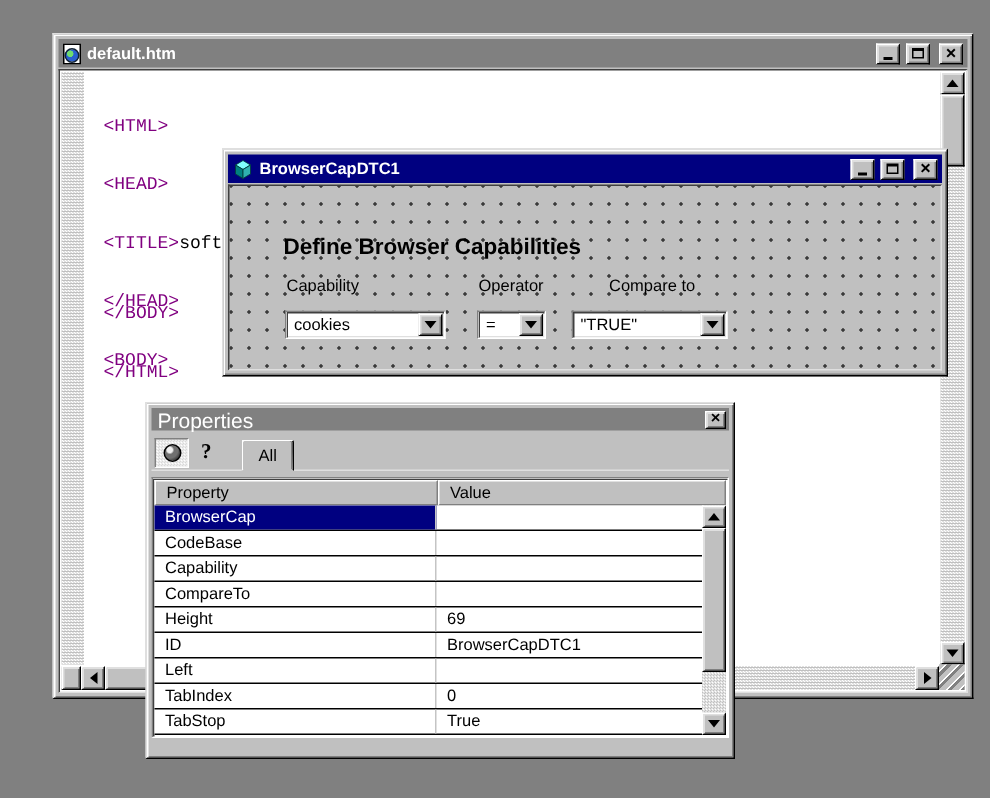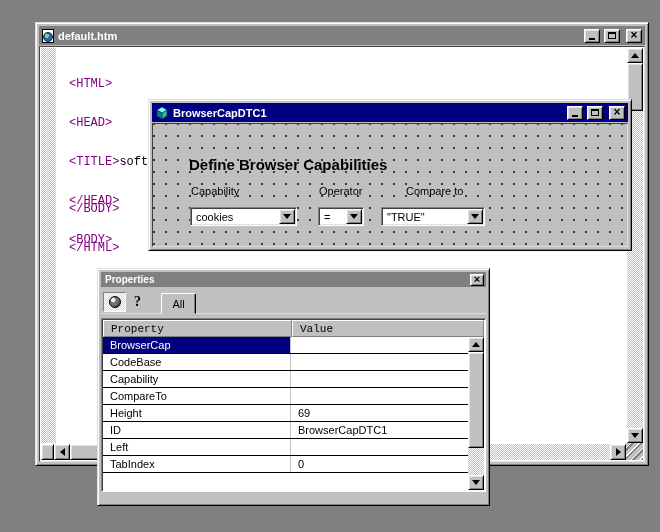--- a/index.html
+++ b/index.html
@@ -82,21 +82,21 @@
   .combo-operator   { left:165px; width:46px; }
   .combo-compareto  { left:228px; width:104px; }
   .combo .val { flex:1; font-size:11px; padding-left:5px; white-space:nowrap; overflow:hidden; }
   .combo .drop { width:16px; height:15px; margin-right:1px; flex:none;
                  display:flex; align-items:center; justify-content:center; }
 
   
   #props-window { left:97px; top:268px; width:393px; height:238px; }
   .props-title { height:15px; margin:3px 3px 0 3px; background:#808080; display:flex;
                  align-items:center; padding:0 2px 0 4px; flex:none; }
-  .props-title .title-text { font-weight:bold; font-size:10px; }
+  .props-title .title-text { font-weight:normal; font-size:14px; }
   .props-close { width:14px; height:12px; }
   .props-close::before { content:"×"; font:bold 11px "Liberation Sans",sans-serif; line-height:1; margin-top:-1px; }
   .props-toolbar { height:27px; margin:0 3px; flex:none; display:flex; align-items:center;
                    padding:3px 2px 0 2px; border-bottom:1px solid #dfdfdf; position:relative; }
   .tool-btn { width:23px; height:20px; display:flex; align-items:center; justify-content:center; flex:none; }
   .tool-btn.checked { border:1px solid; border-color:#808080 #fff #fff #808080;
                       background-color:#d8d8d8;
                       background-image:conic-gradient(#fff 0 25%, transparent 0 50%, #fff 0 75%, transparent 0);
                       background-size:2px 2px; }
   .globe-glyph { width:12px; height:12px; border-radius:50%;
@@ -105,21 +105,21 @@
   .help-glyph::before { content:"?"; font:bold 14px "Liberation Serif",serif; color:#000; }
   .tab { margin-left:12px; width:35px; height:21px; position:relative; top:2px;
          background:#c0c0c0; border:1px solid; border-color:#fff #000 #c0c0c0 #fff;
          box-shadow: inset -1px 0 0 #808080; border-radius:2px 2px 0 0;
          display:flex; align-items:center; justify-content:center; font-size:11px; }
   .grid { flex:1; margin:4px 3px 13px 3px; background:#fff; display:flex; flex-direction:column;
           border:1px solid; border-color:#808080 #fff #fff #808080;
           box-shadow: inset 1px 1px 0 #404040; position:relative; overflow:hidden; }
   .grid-header { display:flex; height:18px; flex:none; padding:1px 1px 0 1px; }
   .hcell { background:#c0c0c0; border:1px solid; border-color:#fff #808080 #808080 #fff;
-           font-size:11px; display:flex; align-items:center; padding-left:7px;font-family:Liberation Mono, monospace; }
+           font-size:11px; display:flex; align-items:center; padding-left:7px; }
   .hcell.hprop { width:189px; flex:none; }
   .hcell.hval  { flex:1; }
   .grid-body { flex:1; position:relative; margin:0 1px 1px 1px; }
   .rows { position:absolute; left:0; right:16px; top:0; bottom:0; background:#fff; }
   .row { height:17px; display:flex; border-bottom:1px solid #000000; }
   .pcell { width:188px; flex:none; border-right:1px solid #c4c4c4; font-size:11px;
            display:flex; align-items:center; padding-left:7px; white-space:nowrap; overflow:hidden; }
   .vcell { flex:1; font-size:11px; display:flex; align-items:center; padding-left:7px;
            white-space:nowrap; overflow:hidden; }
   .row.selected .pcell { background:#000080; color:#fff; }
@@ -272,20 +272,24 @@
             <span class="pcell">ID</span>
             <span class="vcell">BrowserCapDTC1</span>
           </div>
           <div class="row">
             <span class="pcell">Left</span>
           </div>
           <div class="row">
             <span class="pcell">TabIndex</span>
             <span class="vcell">0</span>
           </div>
+          <div class="row">
+            <span class="pcell">TabStop</span>
+            <span class="vcell">True</span>
+          </div>
         </div>
         <div class="grid-vscroll dither">
           <span class="sb-btn sb-up btn3d">
               <span class="tri-up"></span>
             </span>
           <span class="sb-btn sb-thumb btn3d"></span>
           <span class="sb-btn sb-down btn3d">
               <span class="tri-down"></span>
             </span>
         </div>

